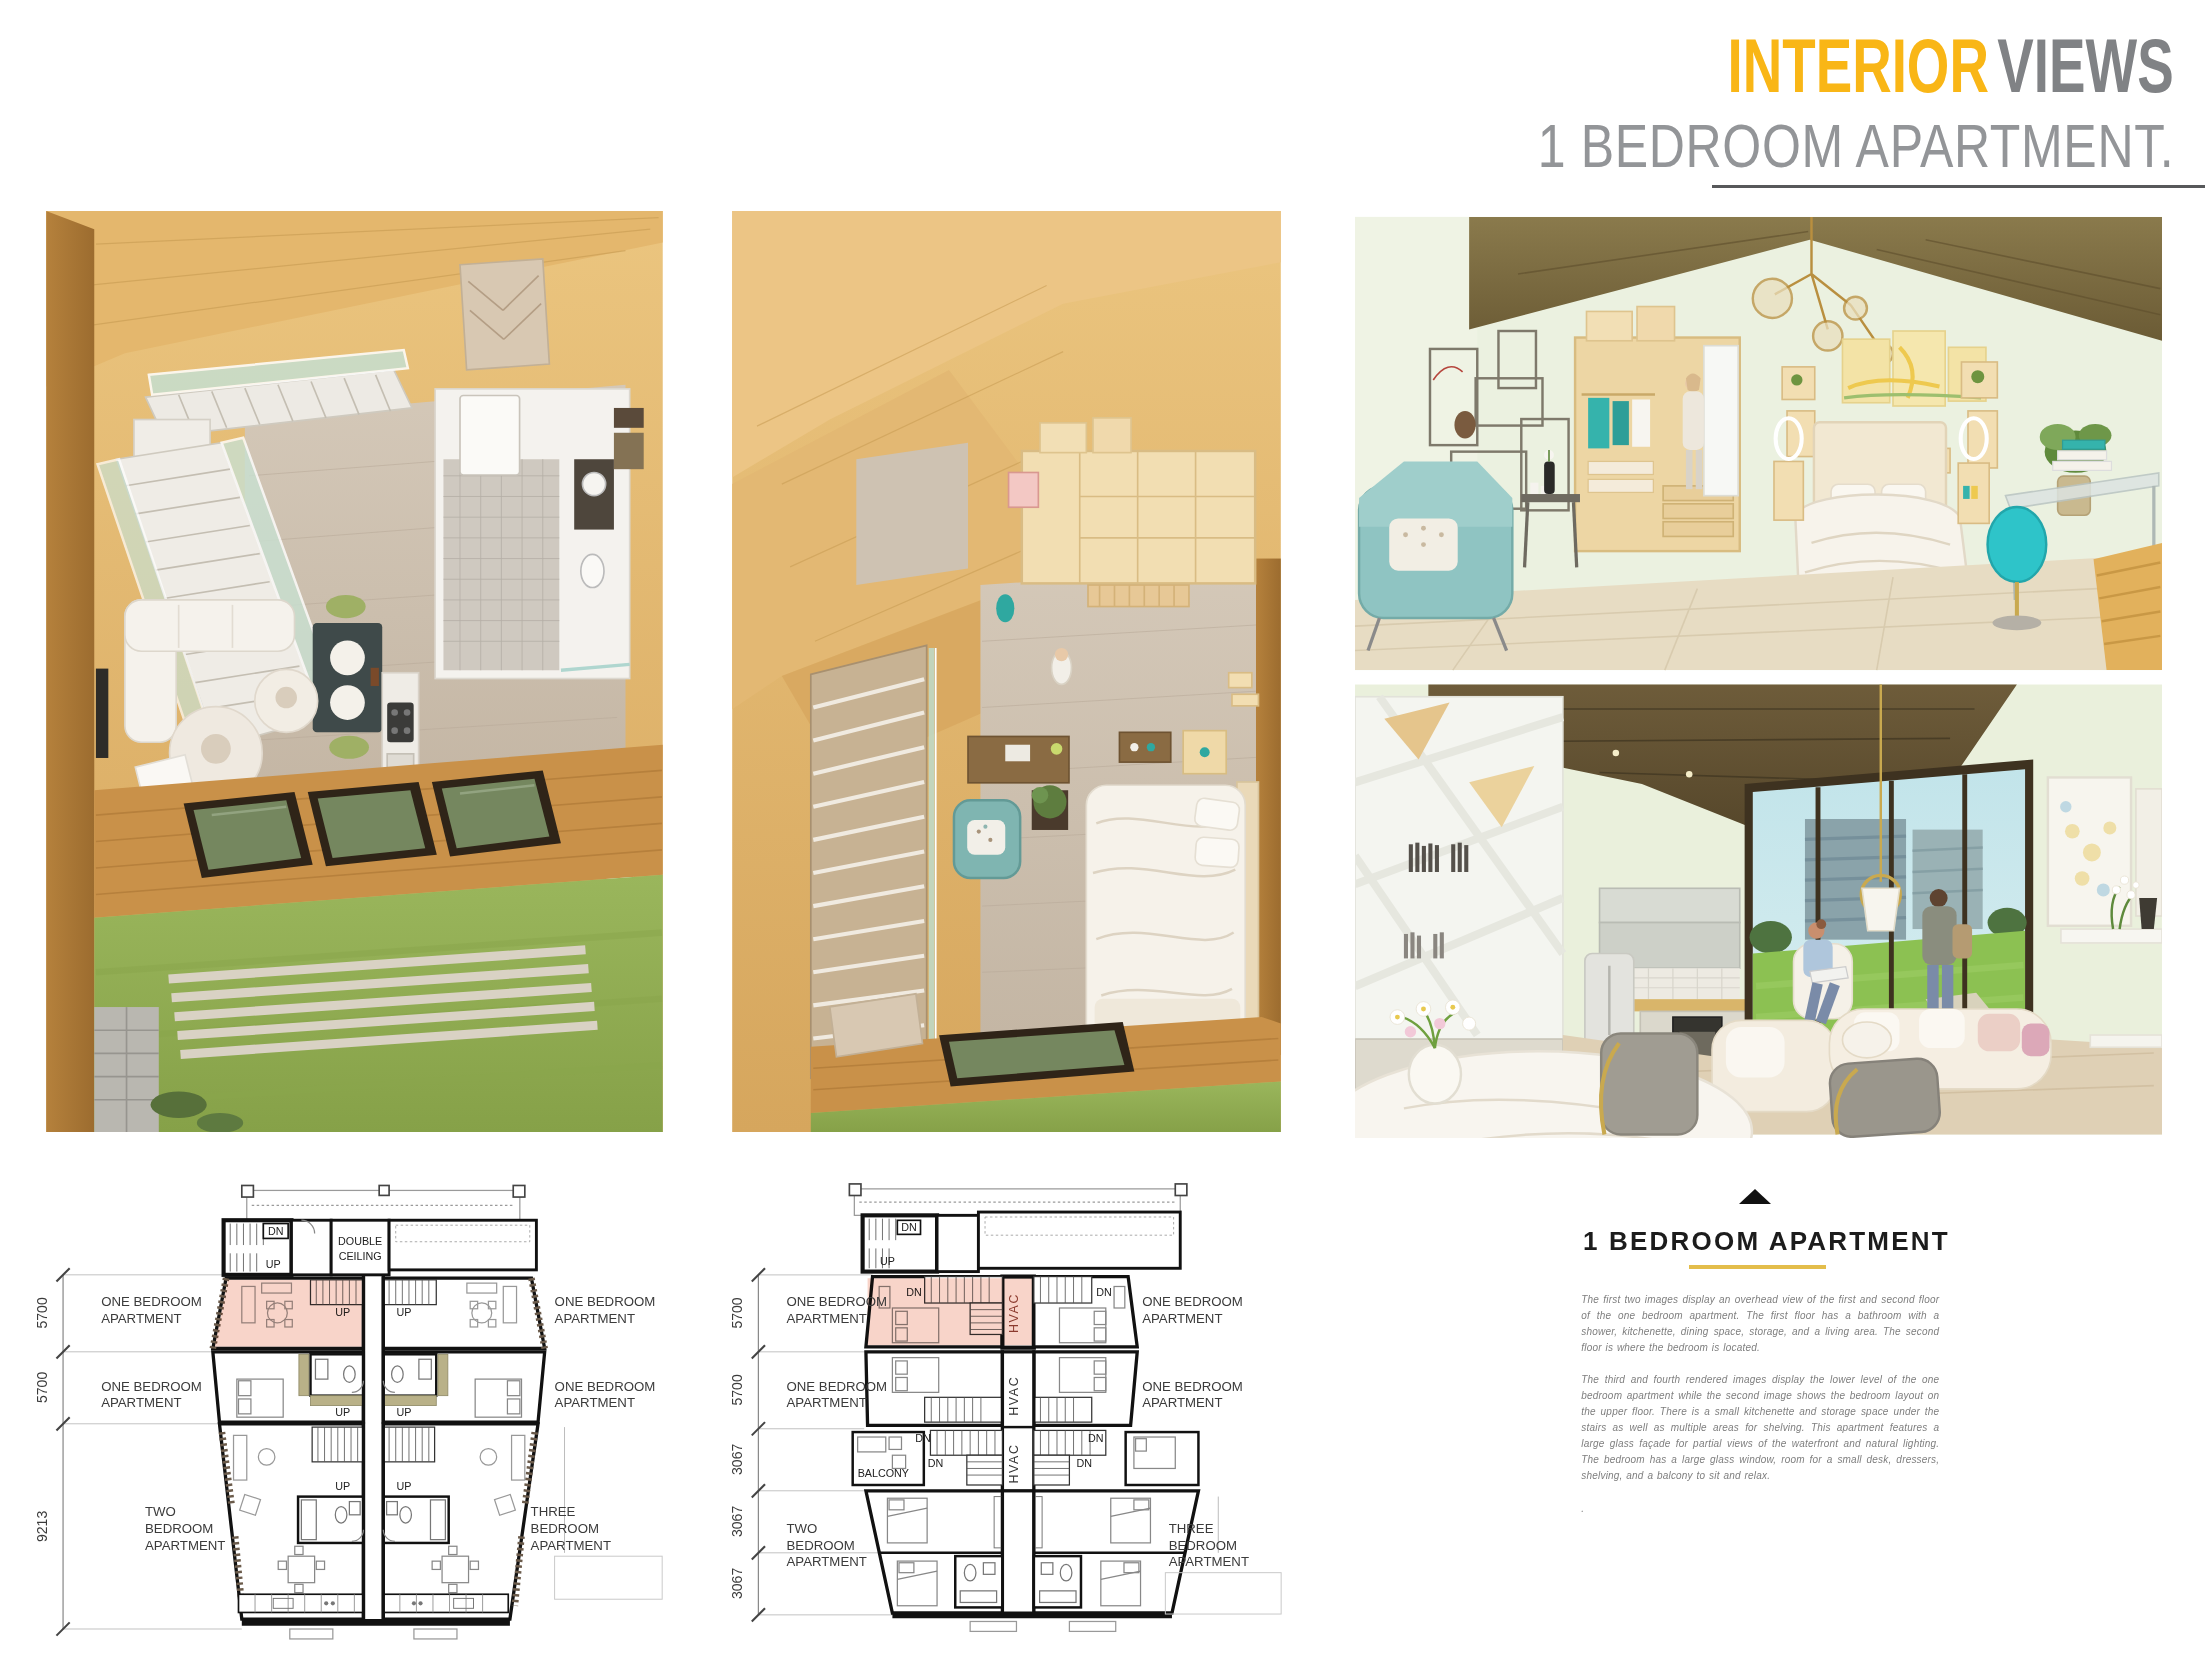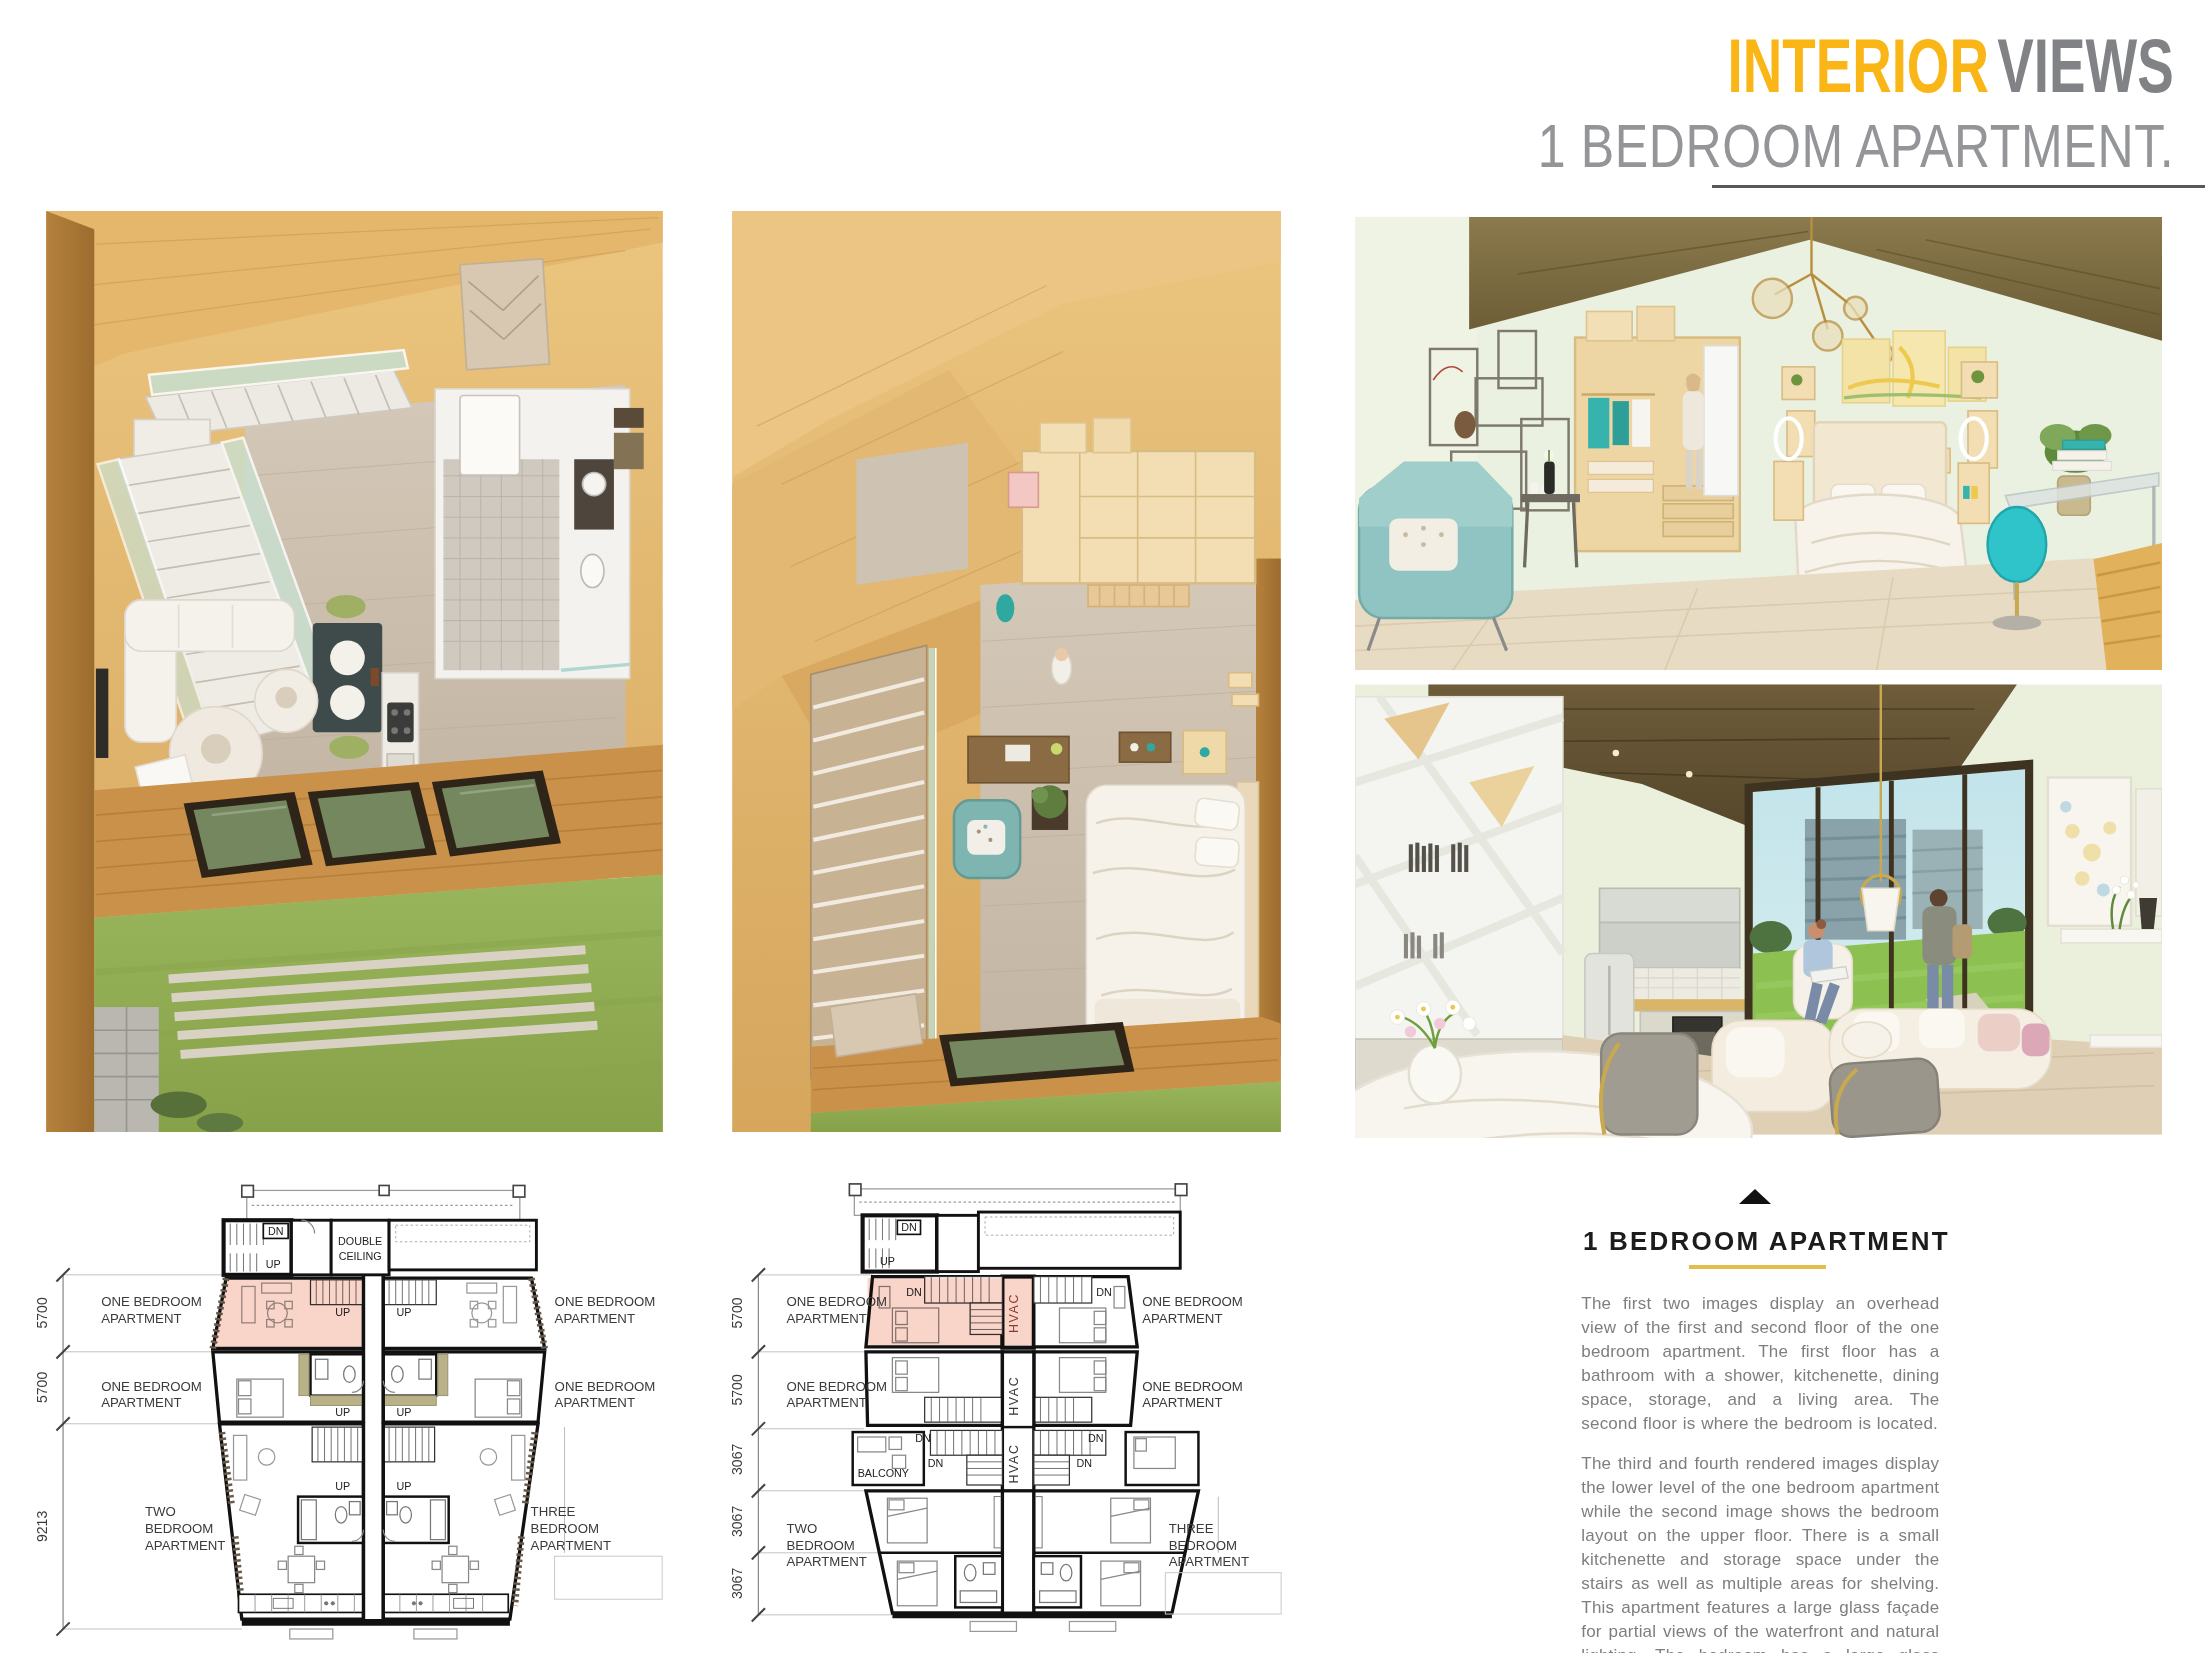--- a/index.html
+++ b/index.html
@@ -28,22 +28,22 @@
   .plan-label{font-size:16px;fill:#3b3b3b;}
   .plan-small{font-size:13px;fill:#222;}
   .dim-label{font-size:17px;fill:#3b3b3b;}
 
   
   .info{position:absolute;left:1573px;top:1184px;width:418px;}
   .info .tri{width:0;height:0;border-left:16.6px solid transparent;border-right:16.6px solid transparent;
              border-bottom:15.7px solid #111;margin:5px 0 0 166px;}
   .info h2{margin:21.5px 0 0 10px;font-size:26px;font-weight:700;letter-spacing:2.2px;color:#1c1c1c;white-space:nowrap;}
   .info .gold{width:137px;height:4.1px;background:#E3BD4B;margin:8.3px 0 0 116px;}
-  .info .body{margin:23px 0 0 8.3px;width:358px;font-size:17px;line-height:24px;color:#7e7e7e;
-              text-align:justify;letter-spacing:0.2px;word-spacing:0.8px;}
+  .info .body{margin:23px 0 0 8.3px;width:358px;font-size:10px;line-height:16px;color:#7e7e7e;
+              text-align:justify;letter-spacing:0.2px;word-spacing:0.8px;font-style:italic;}
   .info .body + .body{margin-top:16.6px;}
 </style>
 </head>
 <body>
 
 <div class="page">
 
   <div class="brand">
     <span class="accent">INTERIOR</span><span class="rest">VIEWS</span>
   </div>

